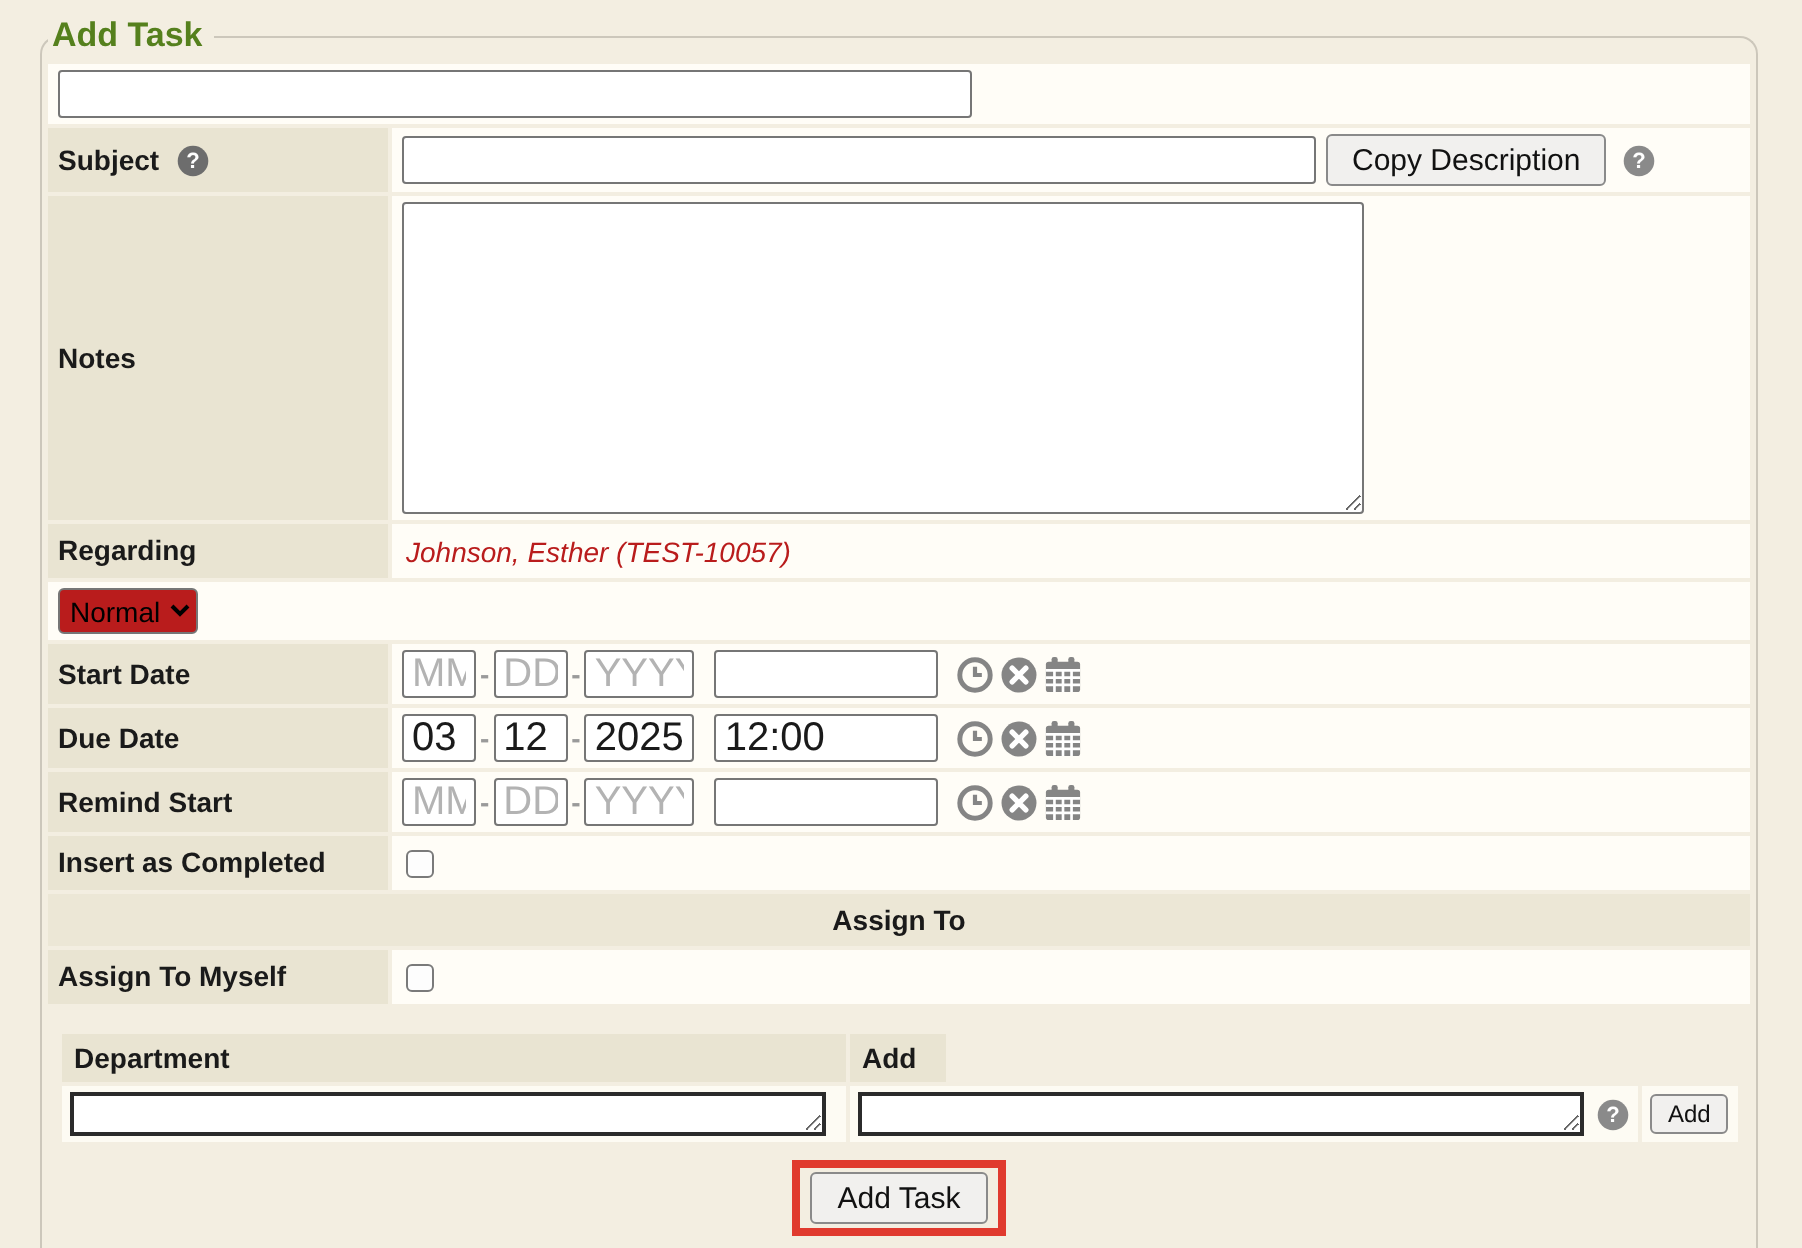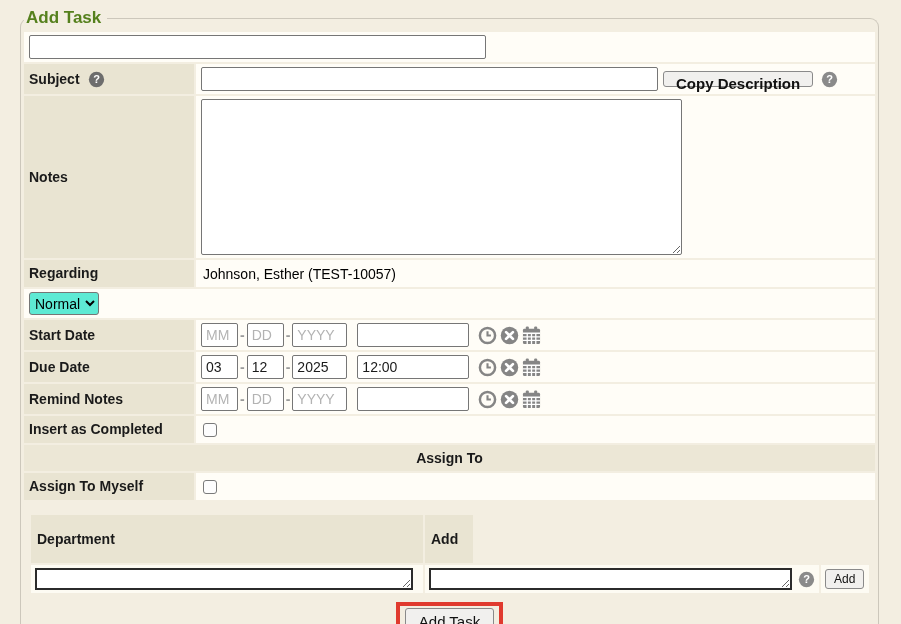--- a/index.html
+++ b/index.html
@@ -31,44 +31,44 @@
   .field-cell {
     flex:1; background:#fffdf7; padding:3px 5px;
     display:flex; align-items:center;
   }
   .banner-cell {
     flex:1; background:#ece7d6; font-weight:bold; text-align:center;
     padding:5px 0;
   }
   
   input[type=text] {
-    font-family:"Liberation Sans", sans-serif; font-size:14px;
+    font-family:"Liberation Sans", sans-serif; font-size:20px;
     border:1px solid #767676; border-radius:2px; background:#fff;
     padding:1px 4px; height:24px; color:#1a1a1a;
   }
   input::placeholder { color:#b3b3b3; opacity:1; }
   .w-main { width:457px; }
   textarea.notes {
     width:481px; height:156px; border:1px solid #767676; border-radius:2px;
     font-family:"Liberation Sans", sans-serif; font-size:14px;
     resize:both; background:#fff; padding:2px 4px;
   }
   .field-cell.top { align-items:flex-start; }
   .btn {
     font-family:"Liberation Sans", sans-serif; font-size:15px;
     background:#f1f0ee; border:1px solid #8a8a8a; border-radius:3px;
     padding:3px 12px; color:#111; cursor:pointer;
   }
-  .btn.copy { margin-left:5px; height:16px;font-weight:bold; }
+  .btn.copy { margin-left:5px; height:26px; }
   .btn.small { font-size:12px; padding:1px 8px; border-radius:3px; height:20px; }
   .btn.footer-btn { padding:3px 13px; height:26px; }
-  .muted-text { color:#000000; padding-left:2px; }
+  .muted-text { color:#b91c1c; padding-left:2px;font-style:italic; }
   select.priority {
     font-family:"Liberation Sans", sans-serif; font-size:14px;
-    height:23px; border:1px solid #767676; border-radius:3px; background:#5eead4;
+    height:23px; border:1px solid #767676; border-radius:3px; background:#b91c1c;
     padding:0 1px;
   }
   
   .date-group { display:flex; align-items:center; }
   .d-mm, .d-dd { width:37px; }
   .d-yy { width:55px; }
   .d-time { width:112px; margin-left:10px; }
   .dash { color:#9a9a9a; margin:0 2px; font-weight:bold; }
   .icon-strip { display:flex; align-items:center; gap:3px; margin-left:9px; }
   .icon-strip span { display:inline-flex; cursor:pointer; }
@@ -77,21 +77,21 @@
     appearance:none; -webkit-appearance:none;
     width:14px; height:14px; border:1px solid #7a7a7a; border-radius:3px;
     background:#fdfdfd; margin-left:2px; cursor:pointer;
   }
   
   .help { display:inline-flex; cursor:pointer; }
   
   .assign-table { margin:15px 6px 0 7px; }
   .at-row { display:flex; gap:2px; margin-bottom:2px; }
   .at-h {
-    background:#e9e4d2; font-weight:bold; padding:16px 6px;
+    background:#e9e4d2; font-weight:bold; padding:4px 6px;
   }
   .at-c { background:#fdfbf3; padding:3px 4px; display:flex; align-items:center; gap:6px; }
   .col-dept { width:392px; flex:0 0 392px; }
   .col-owner { flex:1; }
   .col-add { width:48px; flex:0 0 48px; }
   textarea.mini {
     height:22px; border:2px solid #2b2b2b; background:#fff;
     font-family:"Liberation Sans", sans-serif; font-size:13px;
     resize:both; padding:1px 3px;
   }
@@ -236,21 +236,21 @@
                     <path d="M5.5 7.6 V19 M10 7.6 V19 M14.5 7.6 V19"></path>
                   </g>
                 </svg>
             </span>
           </span>
         </div>
       </div>
     </div>
 
     <div class="row">
-      <div class="label-cell">Remind Notes</div>
+      <div class="label-cell">Remind Start</div>
       <div class="field-cell">
         <div class="date-group">
           <input type="text" class="d-mm" placeholder="MM" style="">
           <span class="dash">-</span>
           <input type="text" class="d-dd" placeholder="DD" style="">
           <span class="dash">-</span>
           <input type="text" class="d-yy" placeholder="YYYY" style="">
           <input type="text" class="d-time" value="" style="">
           <span class="icon-strip">
             <span>

